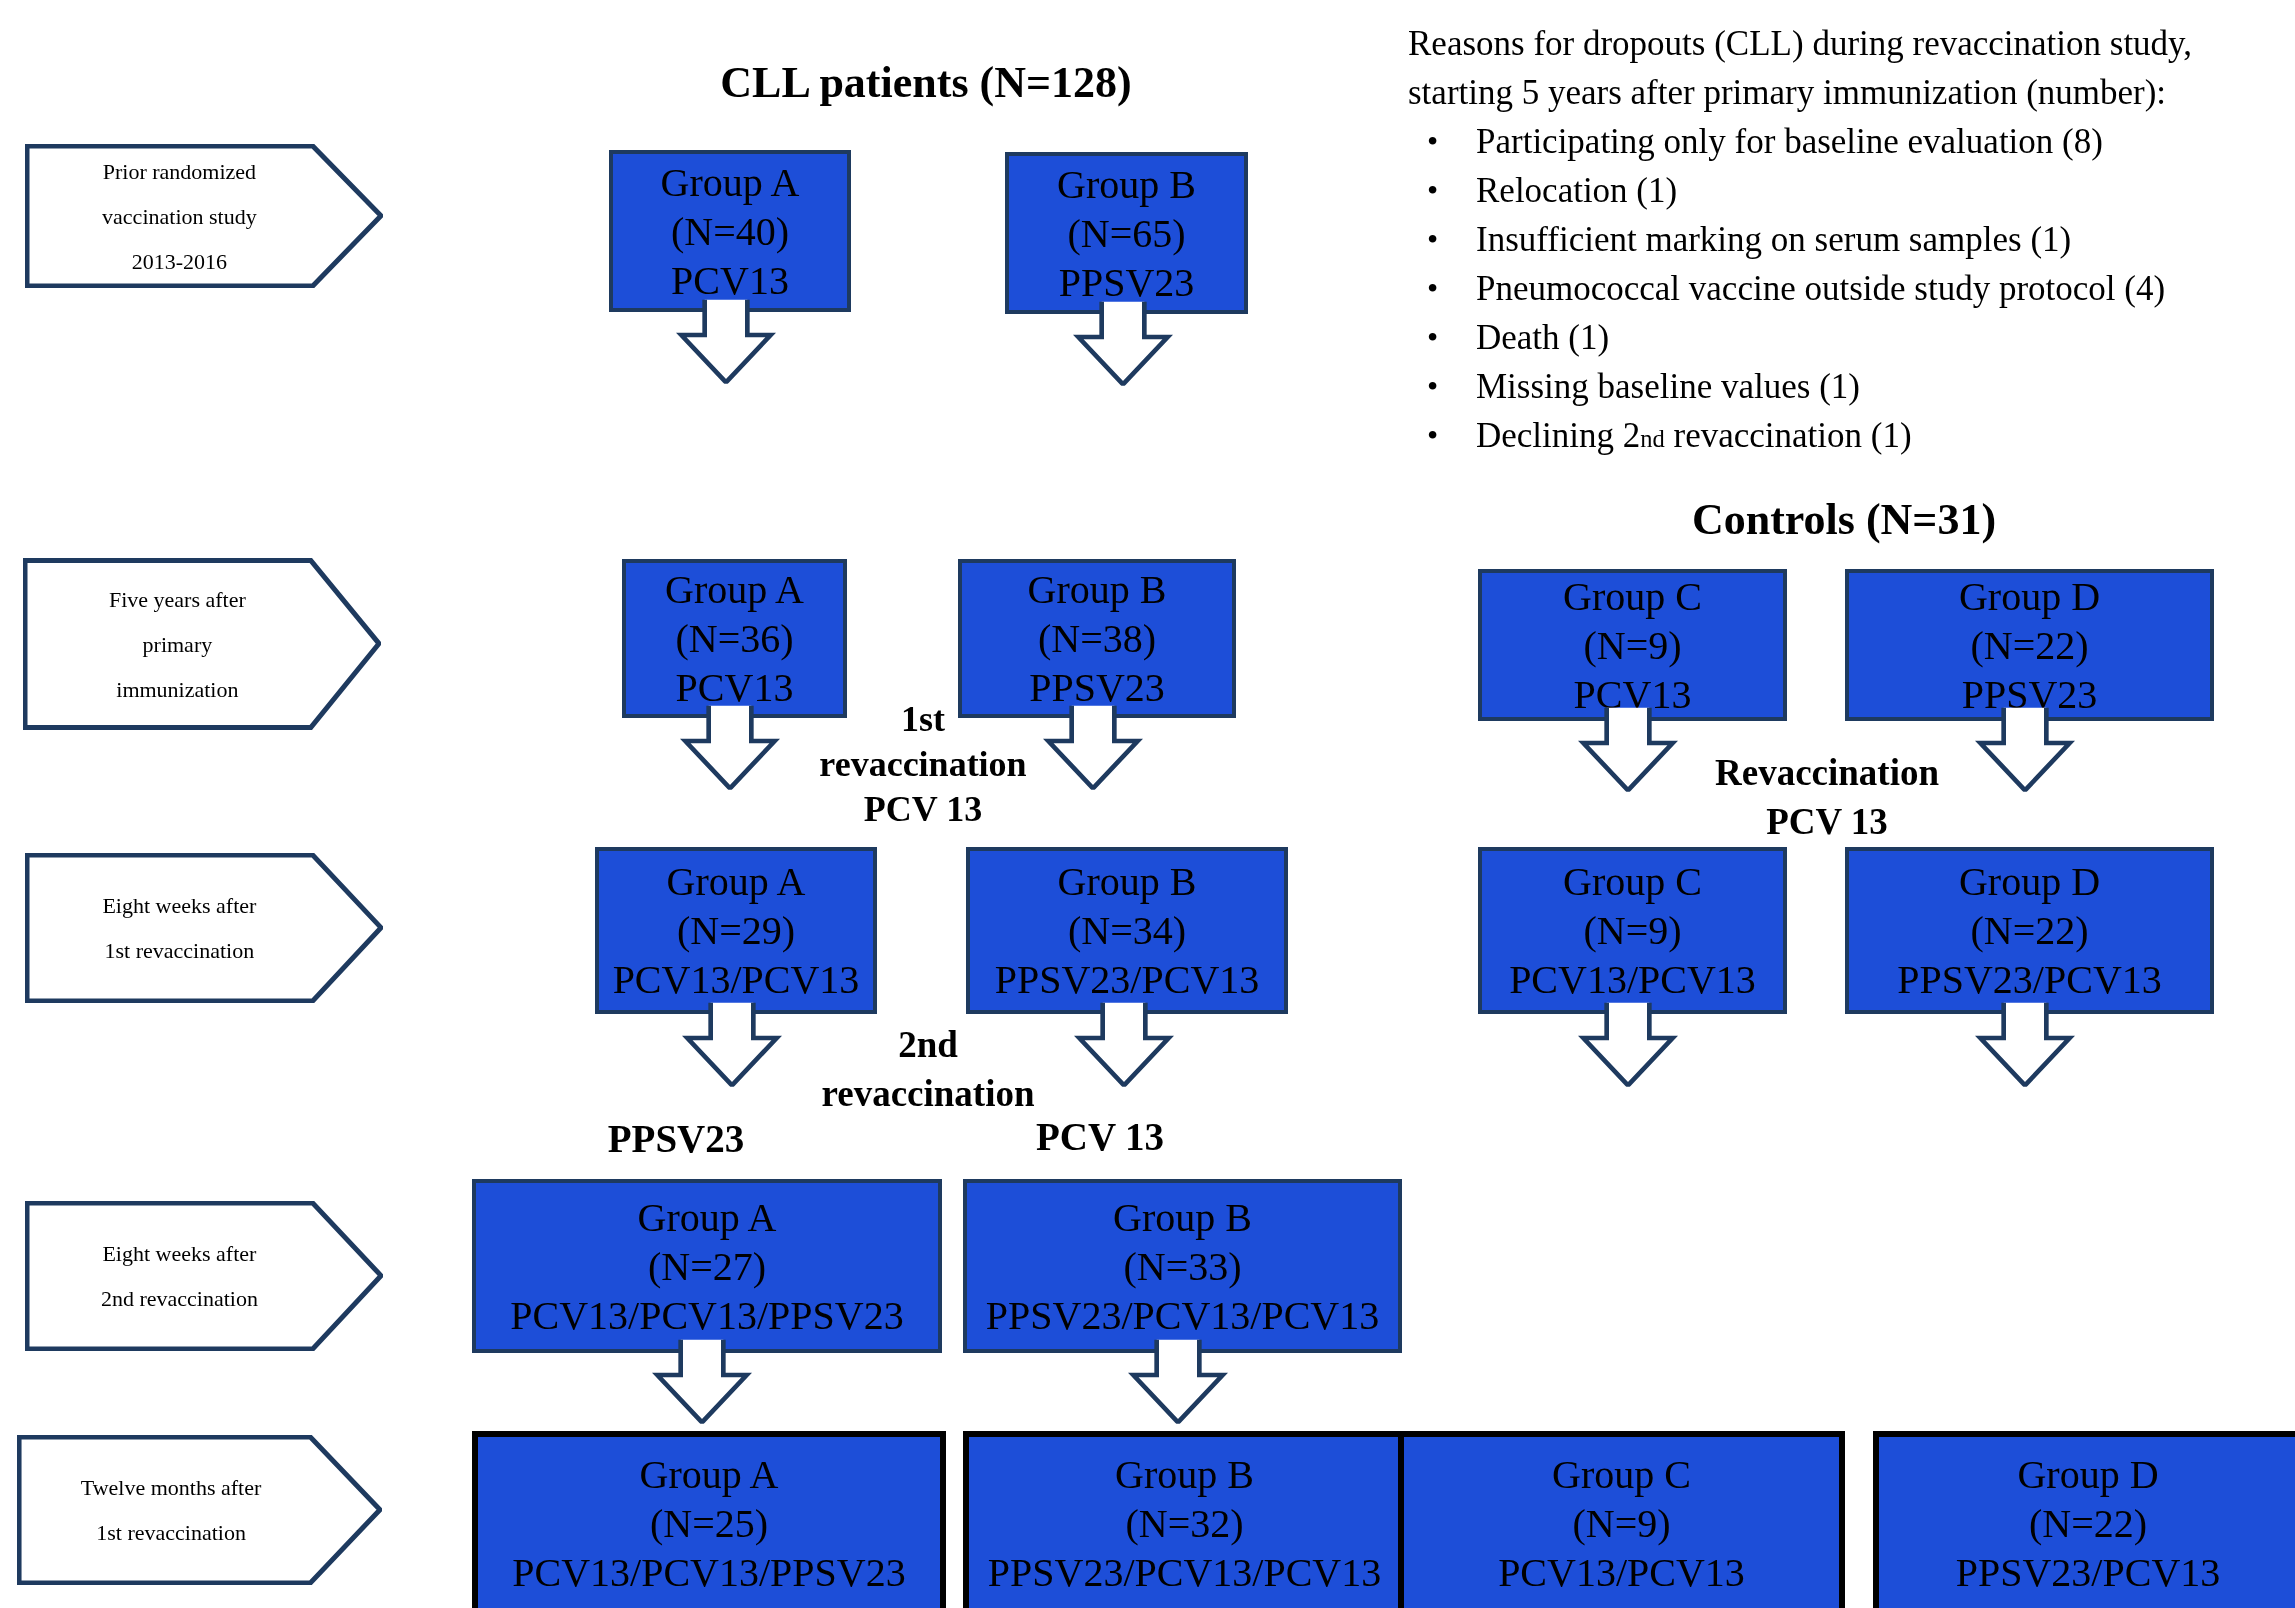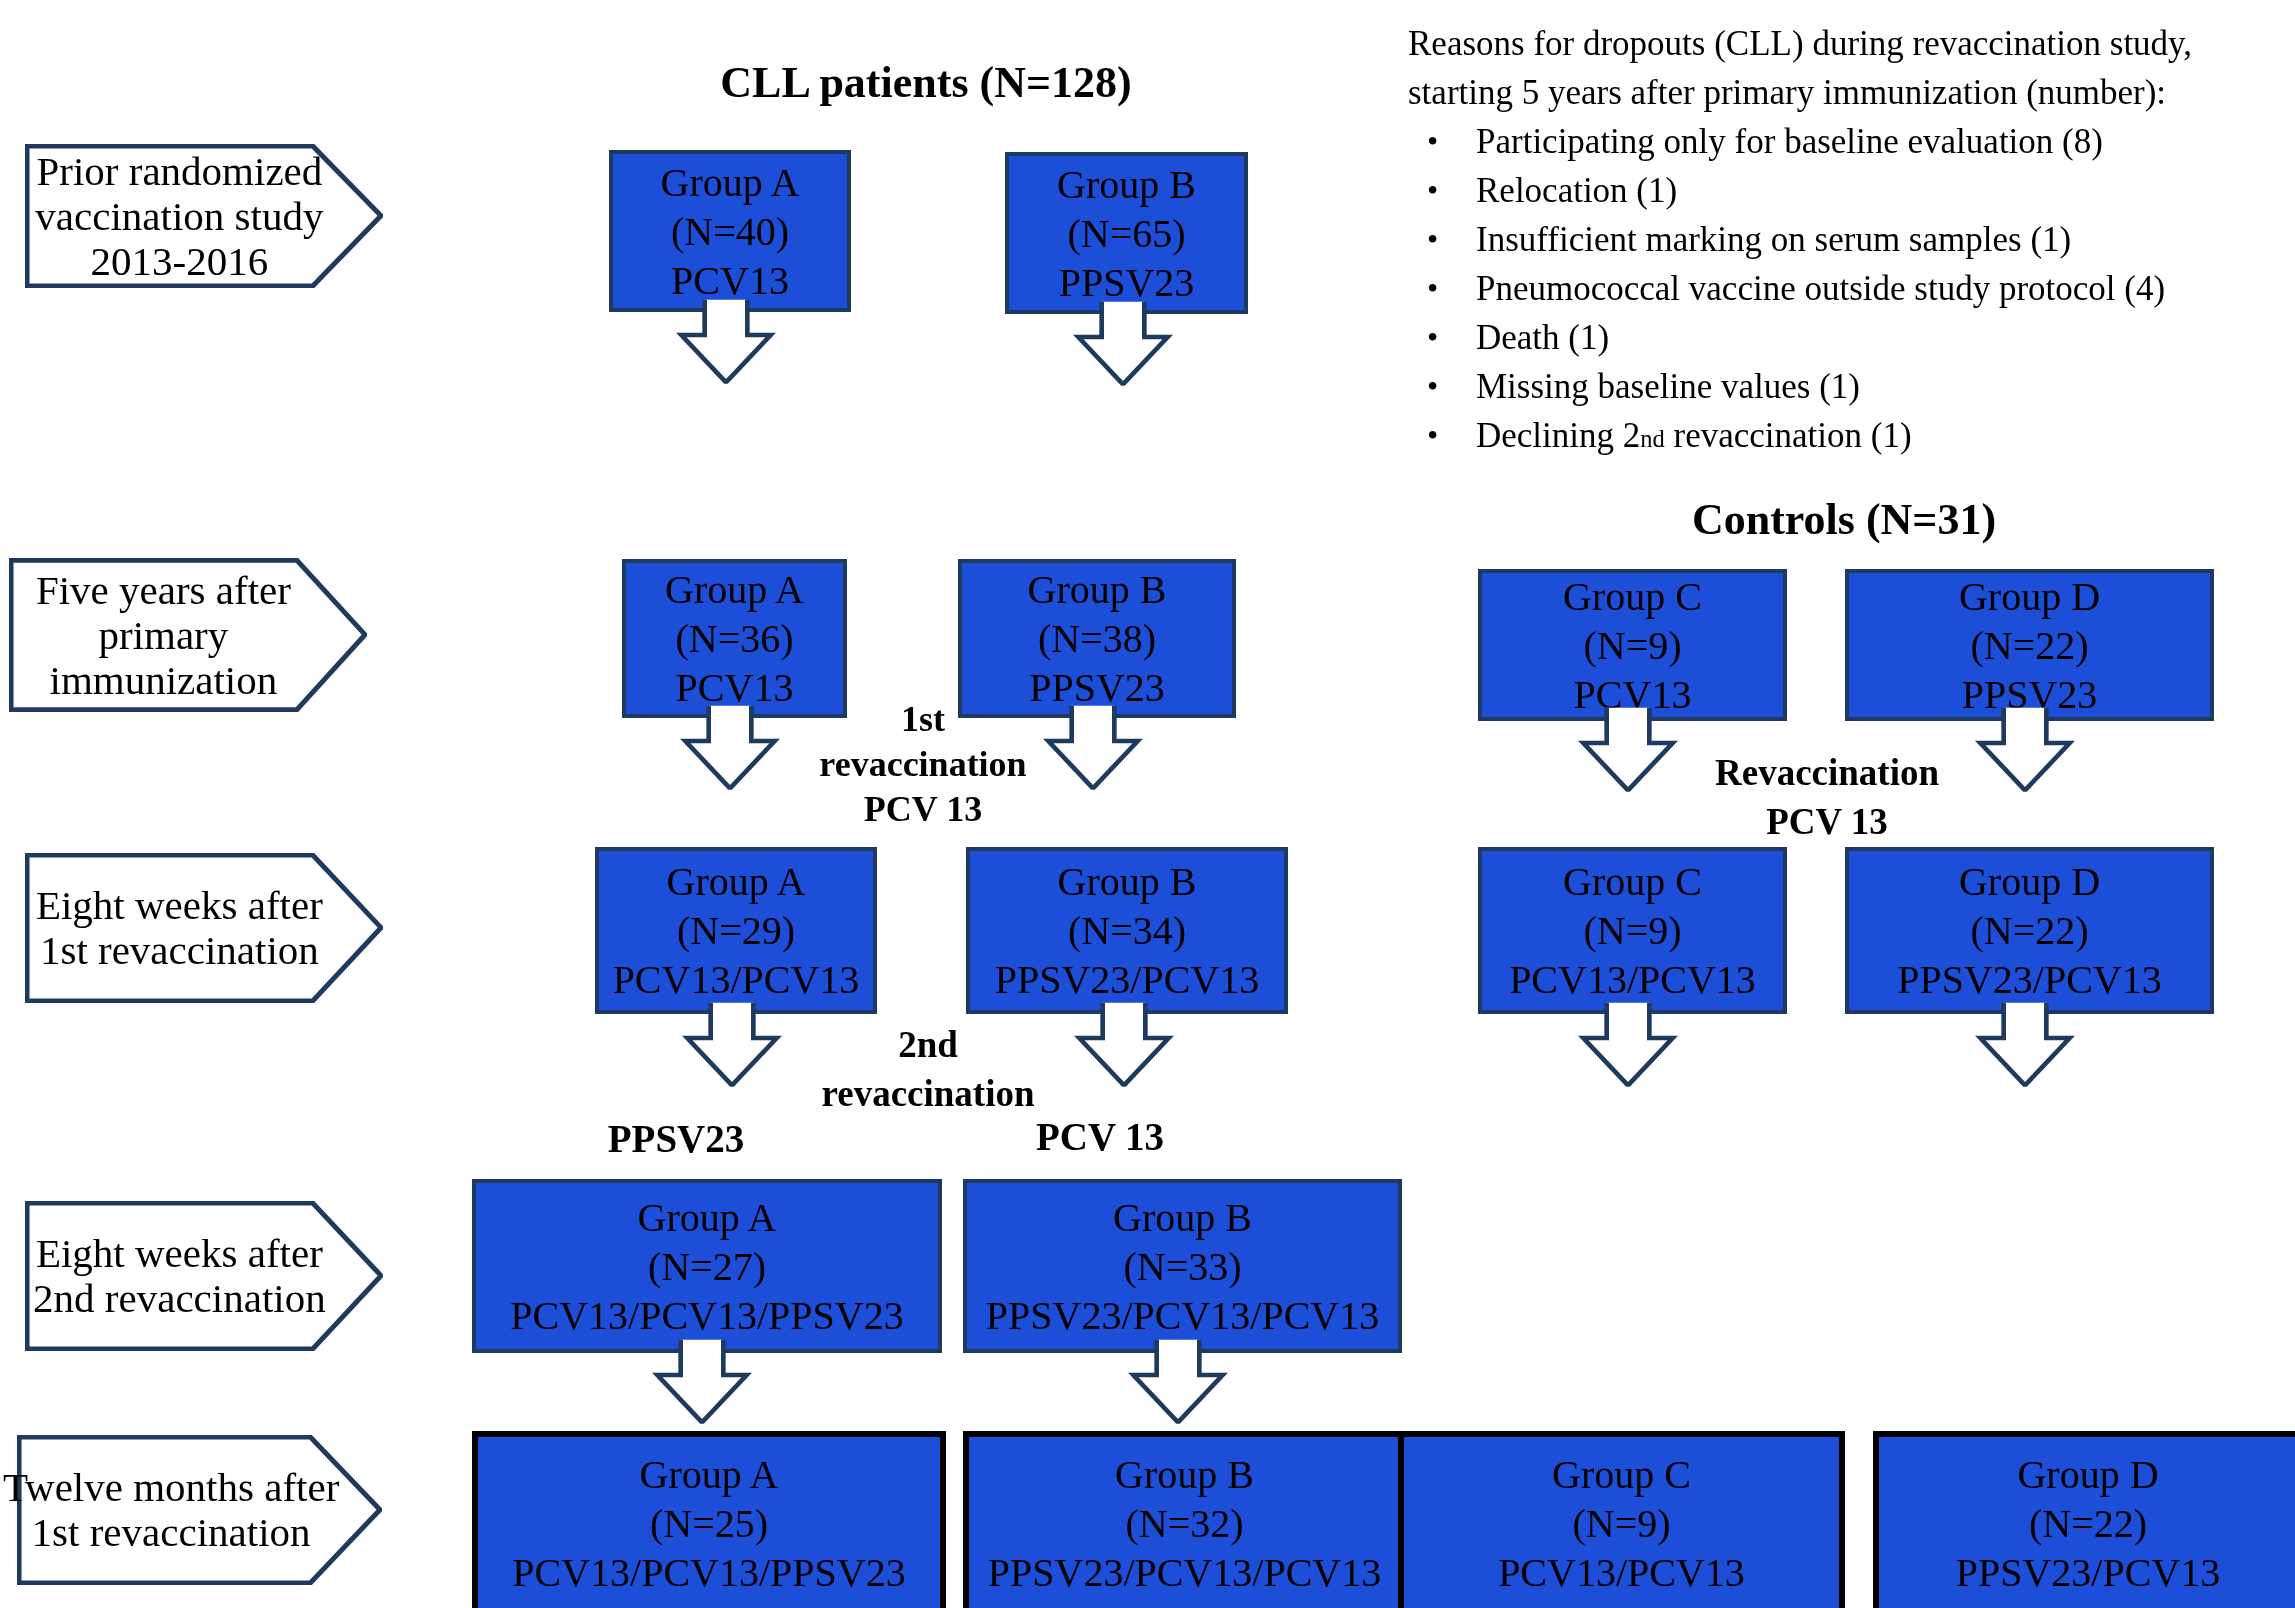--- a/index.html
+++ b/index.html
@@ -67,21 +67,21 @@
   .pent svg { position: absolute; left: 0; top: 0; width: 100%; height: 100%; }
   .pent .pent-text {
     position: absolute;
     left: 5.4px; top: 0;
     width: 298px; height: 100%;
     display: flex;
     flex-direction: column;
     justify-content: center;
     align-items: center;
     text-align: center;
-    font-size: 41px;
+    font-size: 22px;
     line-height: 45px;
   }
   .pent .pent-text span { display: block; white-space: nowrap; }
 
   
   .dropouts {
     position: absolute;
     left: 1408px; top: 19px;
     width: 890px;
     font-size: 35px;
@@ -120,21 +120,21 @@
     <svg viewBox="0 0 535 215" preserveAspectRatio="none">
       <polygon points="3,3 430,3 532,107 430,212 3,212" fill="#ffffff" stroke="#1e3a5f" stroke-width="5" vector-effect="non-scaling-stroke"></polygon>
     </svg>
     <div class="pent-text">
       <span>Prior randomized</span>
       <span>vaccination study</span>
       <span>2013-2016</span>
     </div>
   </div>
 
-  <div class="pent" style="left:9px; top:558px; width:358px; height:154px;text-decoration:underline;">
+  <div class="pent" style="left:23px; top:558px; width:358px; height:172px;text-decoration:underline;">
     <svg viewBox="0 0 535 215" preserveAspectRatio="none">
       <polygon points="3,3 430,3 532,107 430,212 3,212" fill="#ffffff" stroke="#1e3a5f" stroke-width="5" vector-effect="non-scaling-stroke"></polygon>
     </svg>
     <div class="pent-text">
       <span>Five years after</span>
       <span>primary</span>
       <span>immunization</span>
     </div>
   </div>
 

